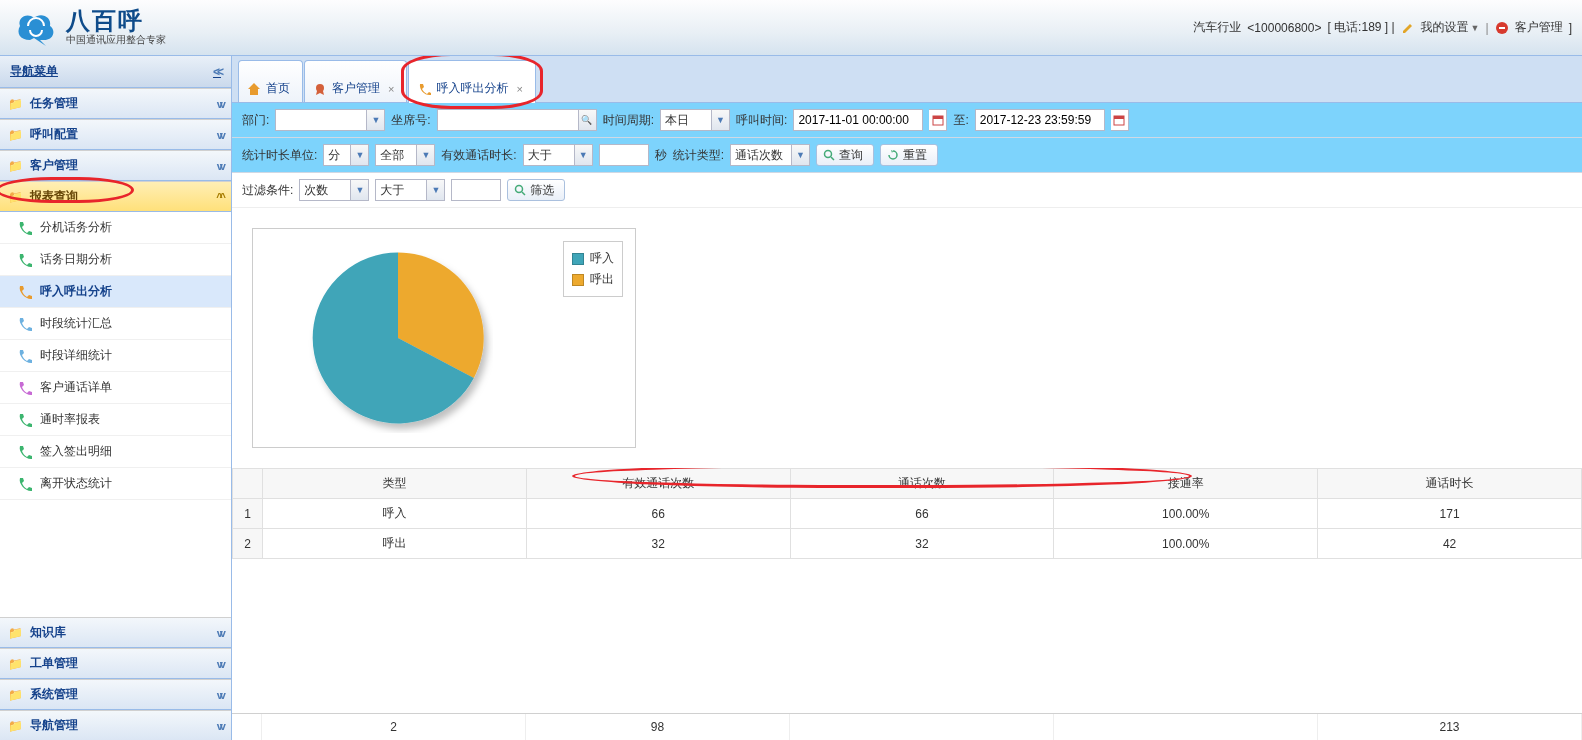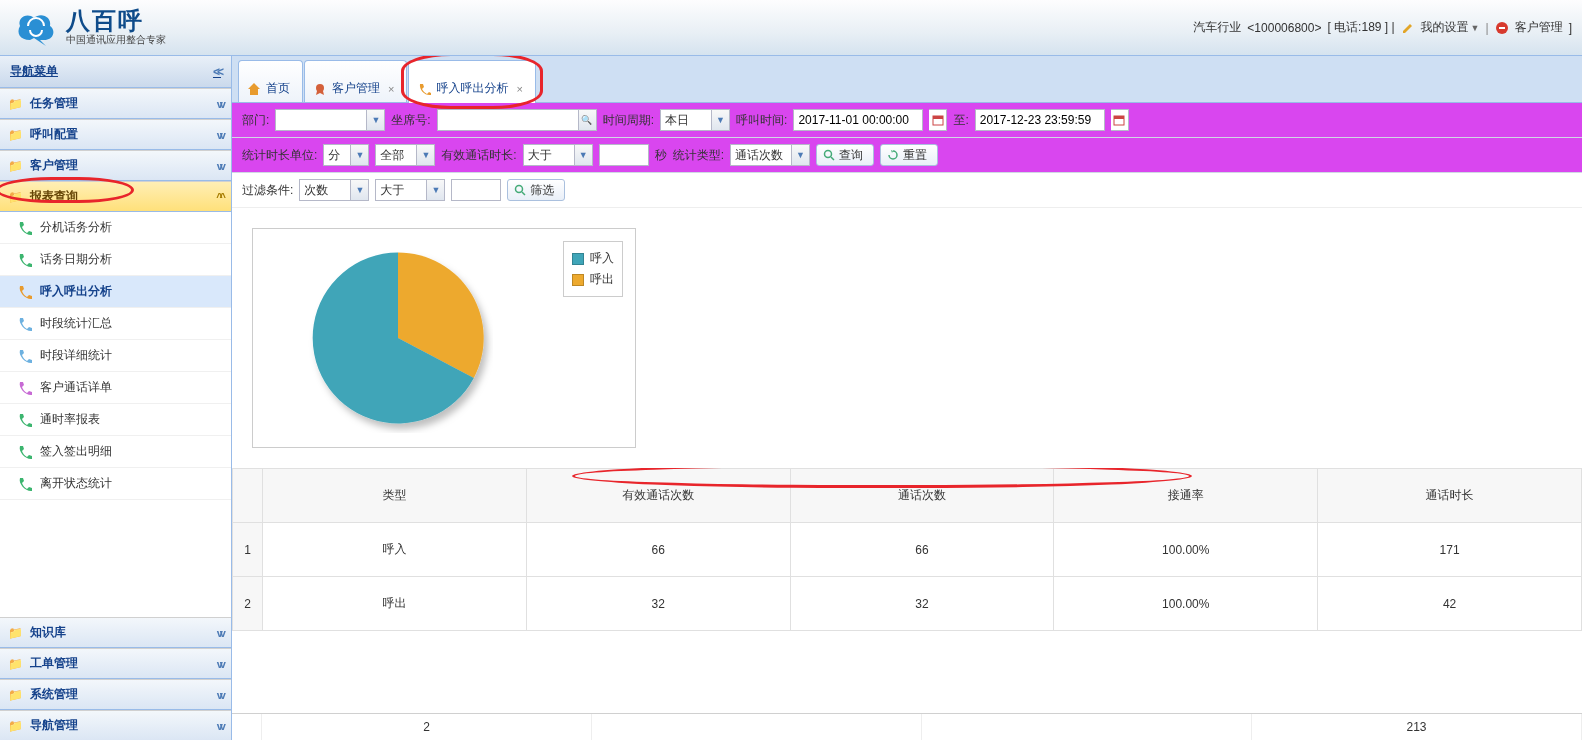--- a/index.html
+++ b/index.html
@@ -119,21 +119,21 @@
       border: 3px solid #e8252b;
       border-radius: 50px / 18px;
       pointer-events: none;
     }
     .tab-ring { left: -8px; right: -8px; top: -8px; bottom: -6px; }
     
     .content { flex: 1; background: #fff; display: flex; flex-direction: column; overflow: hidden; }
     
     
     .filterbar {
-      background: #d946ef;
+      background: #7dd3fc;
       border-bottom: 1px solid #d0d8e4;
       padding: 6px 10px;
       display: flex;
       align-items: center;
       gap: 6px;
       flex-wrap: wrap;
       font-size: 12px;
       color: #333;
     }
     .filterbar input[type=text], .filterbar select, .combo {
@@ -203,21 +203,21 @@
       font-size: 12px;
     }
     .legend-row { display: flex; align-items: center; gap: 6px; margin: 4px 0; }
     .legend-swatch { width: 12px; height: 12px; border: 1px solid rgba(0,0,0,0.2); }
     
     
     .table-area { flex: 1; overflow: auto; position: relative; }
     table.grid { width: 100%; border-collapse: collapse; table-layout: fixed; }
     table.grid th, table.grid td {
       border: 1px solid #e0e0e0;
-      padding: 18px 4px;
+      padding: 6px 4px;
       text-align: center;
       font-weight: normal;
       color: #333;
     }
     table.grid th { background: #f7f7f7; }
     table.grid td.rownum { background: #f7f7f7; text-align: center; width: 30px; }
     
     .footer-row {
       border-top: 1px solid #d0d0d0;
       background: #fff;
@@ -574,20 +574,21 @@
               <td>42</td>
             </tr>
           </tbody>
         </table>
         <div class="head-ring" style="left:340px; top:-4px; width:620px; height:24px;"></div>
       </div>
 
       <div class="footer-row">
         <div class="footer-cell rownum"></div>
         <div class="footer-cell">2</div>
+        <div class="footer-cell">98</div>
         <div class="footer-cell"></div>
         <div class="footer-cell"></div>
         <div class="footer-cell">213</div>
       </div>
 
     </div>
   </div>
 </div>
 
 </body></html>

